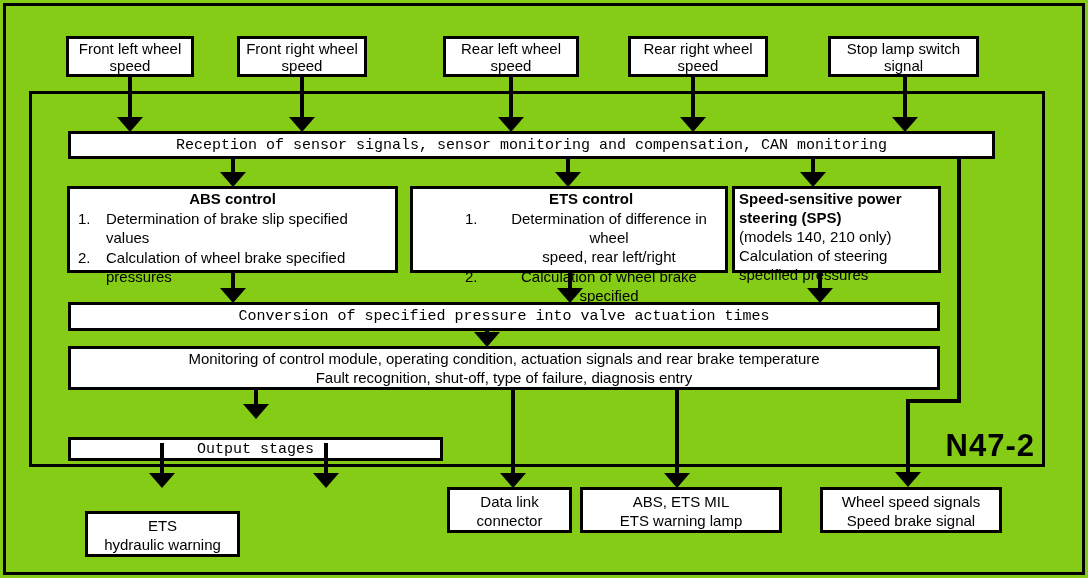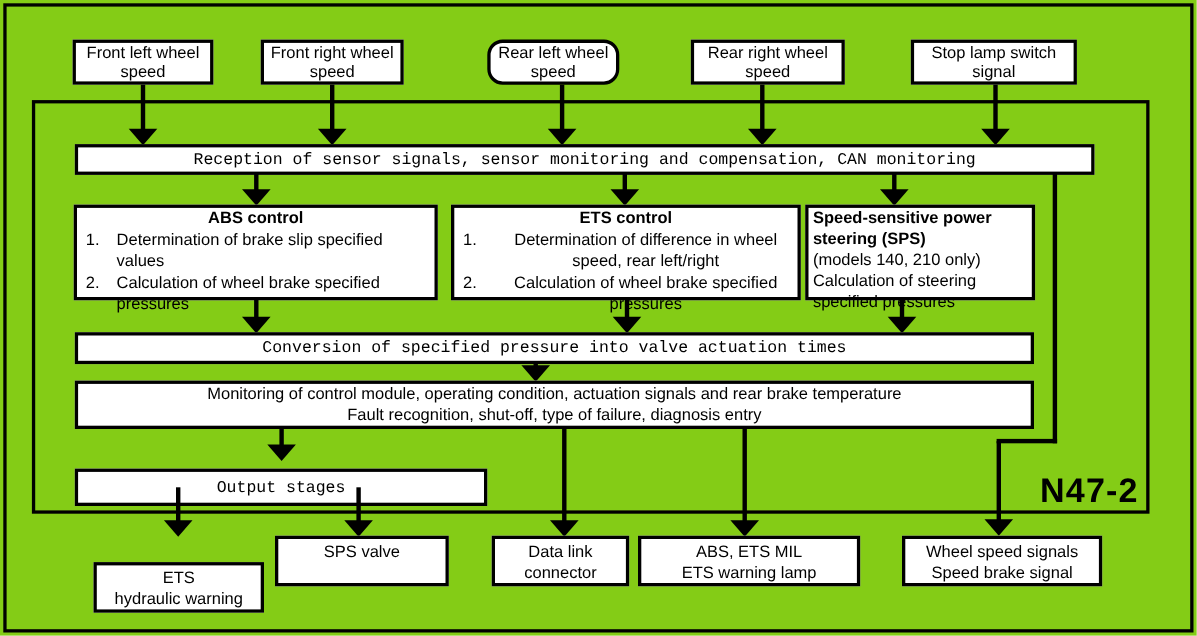--- a/index.html
+++ b/index.html
@@ -40,21 +40,21 @@
   <div class="outer-border"></div>
 
   <div class="box top-box" style="left:66px;width:128px;">
     <div>Front left wheel</div>
     <div>speed</div>
   </div>
   <div class="box top-box" style="left:237px;width:130px;">
     <div>Front right wheel</div>
     <div>speed</div>
   </div>
-  <div class="box top-box" style="left:443px;width:120px;border-radius:14px;">
+  <div class="box top-box" style="left:443px;width:136px;">
     <div>Rear left wheel</div>
     <div>speed</div>
   </div>
   <div class="box top-box" style="left:628px;width:140px;">
     <div>Rear right wheel</div>
     <div>speed</div>
   </div>
   <div class="box top-box" style="left:828px;width:151px;">
     <div>Stop lamp switch</div>
     <div>signal</div>
@@ -89,21 +89,21 @@
     </div>
     <div class="list-item">
       <span class="num">2.</span>
       <div class="item-text left">
         <div>Calculation of wheel brake specified</div>
         <div>pressures</div>
       </div>
     </div>
   </div>
 
-  <div class="box control-box" style="left:410px;width:318px;">
+  <div class="box control-box" style="left:410px;width:318px;padding-left:44px;">
     <div class="ctl-title">ETS control</div>
     <div class="list-item">
       <span class="num">1.</span>
       <div class="item-text center">
         <div>Determination of difference in wheel</div>
         <div>speed, rear left/right</div>
       </div>
     </div>
     <div class="list-item">
       <span class="num">2.</span>
@@ -133,34 +133,30 @@
   <div class="box bar-multi" style="top:346px;width:872px;height:44px;">
     <div>Monitoring of control module, operating condition, actuation signals and rear brake temperature</div>
     <div>Fault recognition, shut-off, type of failure, diagnosis entry</div>
   </div>
 
   <div class="varrow" style="left:243px;top:390px;height:29px;"></div>
 
   <div class="varrow" style="left:500px;top:390px;height:98px;"></div>
   <div class="varrow" style="left:664px;top:390px;height:98px;"></div>
 
-  <div class="box bar" style="left:68px;top:426px;width:375px;height:34px;">Output stages</div>
+  <div class="box bar" style="left:68px;top:437px;width:375px;height:24px;">Output stages</div>
 
   <div class="varrow" style="left:149px;top:443px;height:45px;"></div>
   <div class="varrow" style="left:313px;top:443px;height:45px;"></div>
 
   <div class="module-label">N47-2</div>
 
   <div class="box bot-box" style="left:85px;width:155px;margin-top:24px;">
     <div>ETS</div>
     <div>hydraulic warning</div>
-  </div>
-  <div class="box bot-box" style="left:250px;width:158px;">
-    <div>SPS valve</div>
-    <div></div>
   </div>
   <div class="box bot-box" style="left:447px;width:125px;">
     <div>Data link</div>
     <div>connector</div>
   </div>
   <div class="box bot-box" style="left:580px;width:202px;">
     <div>ABS, ETS MIL</div>
     <div>ETS warning lamp</div>
   </div>
   <div class="box bot-box" style="left:820px;width:182px;">

